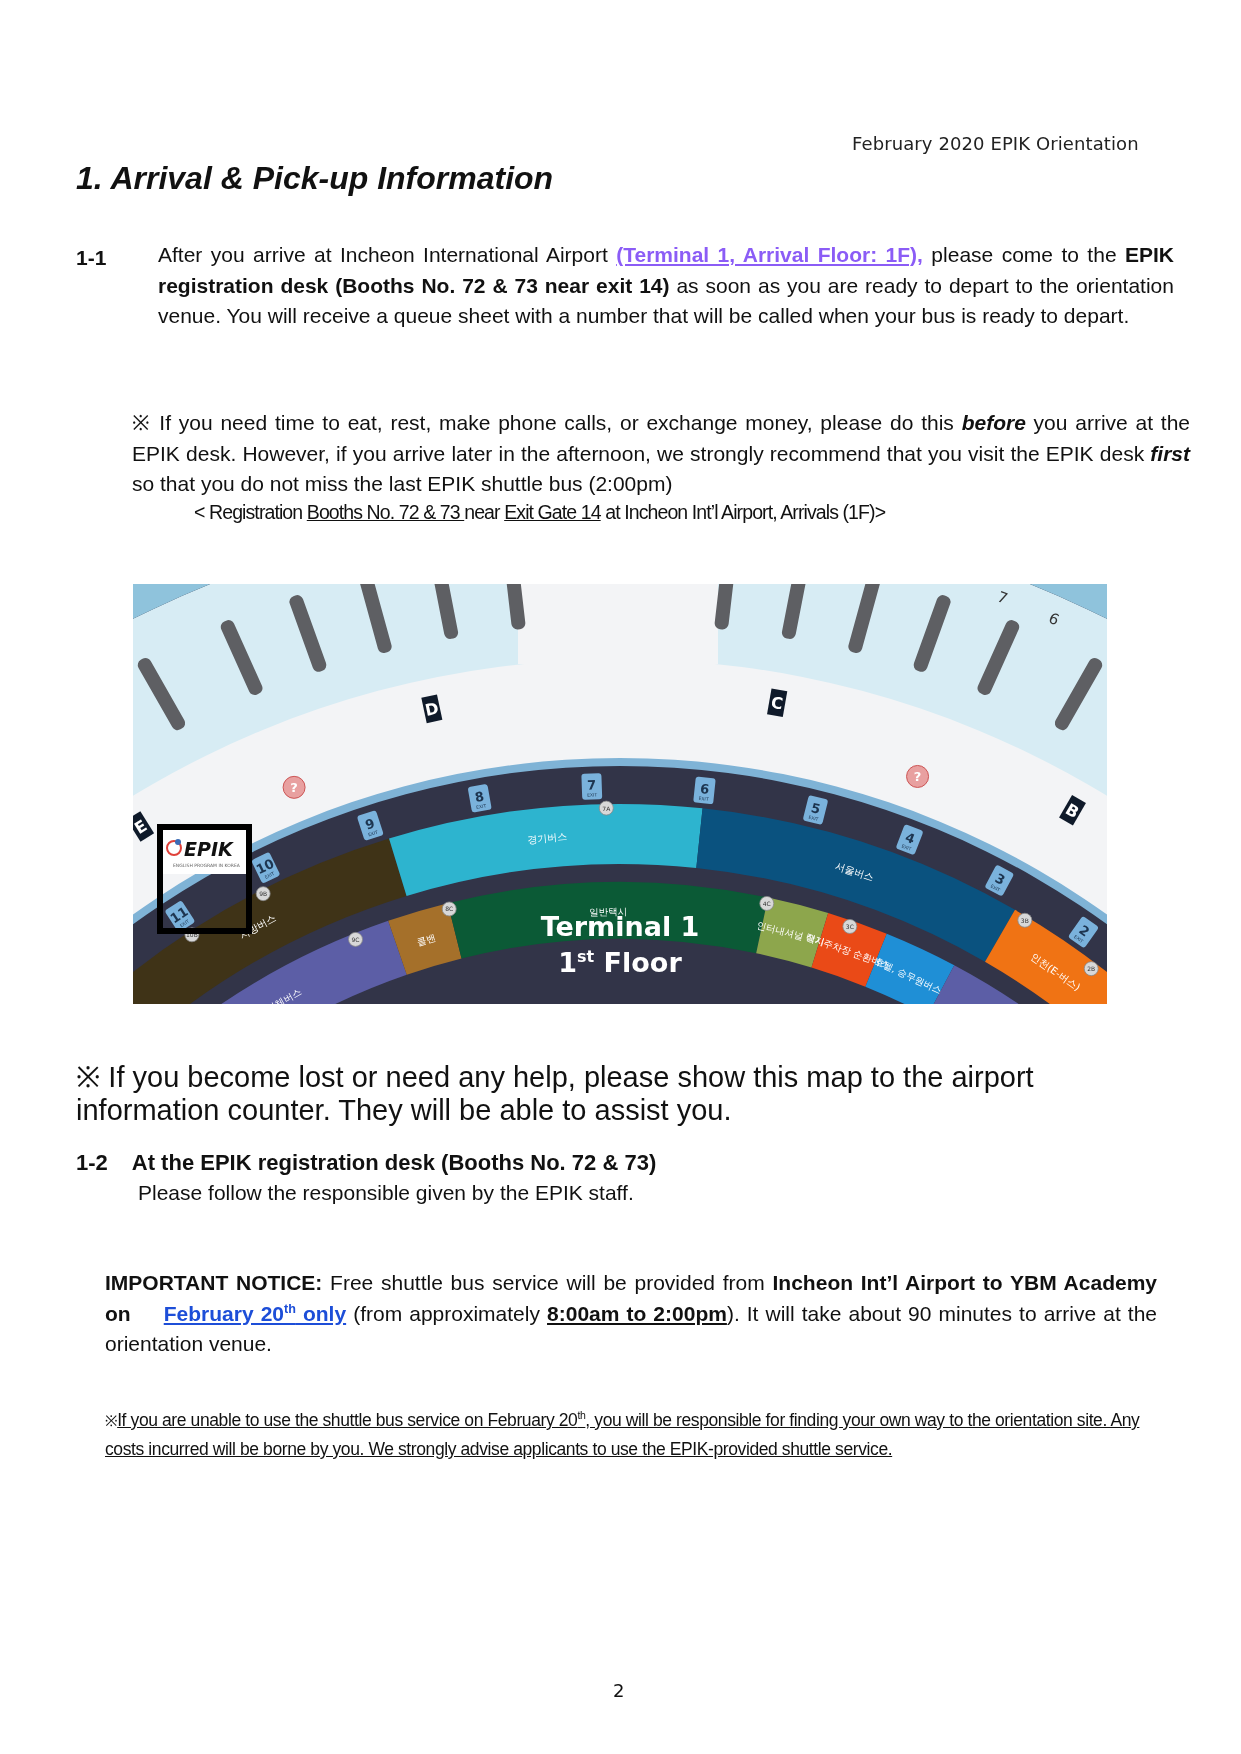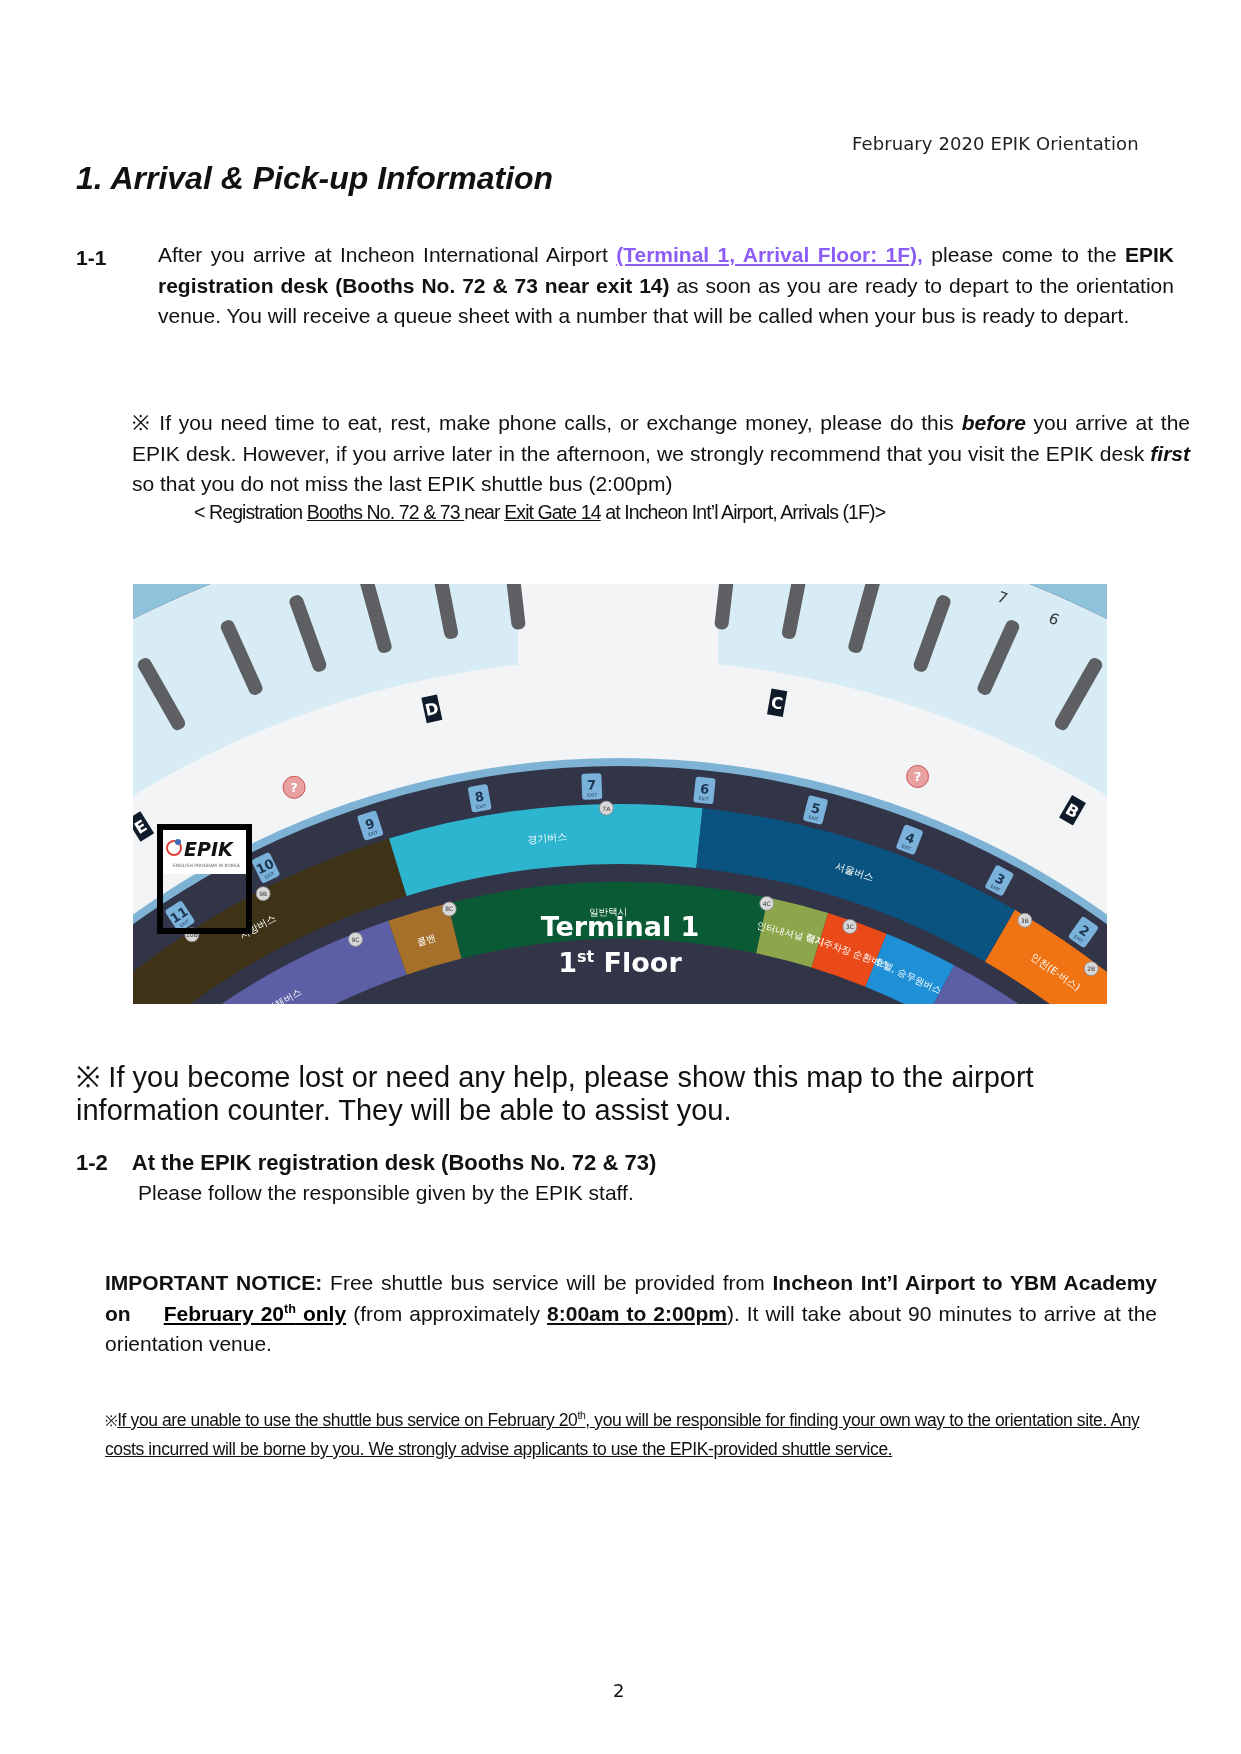--- a/index.html
+++ b/index.html
@@ -13,21 +13,21 @@
   .red-u { color: #8b5cf6; font-weight: bold; text-decoration: underline; }
   .b { font-weight: bold; }
   .bi { font-weight: bold; font-style: italic; }
   .u { text-decoration: underline; }
   .caption { left: 194px; top: 501px; font-size: 19.5px; font-weight: normal; letter-spacing: -0.9px; }
   .map { left: 133px; top: 584px; width: 974px; height: 420px; overflow: hidden; background: #323448; }
   .note2 { left: 76px; top: 1029px; width: 1090px; font-size: 29px; line-height: 33px; margin-top: 32px; }
   .h2 { left: 76px; top: 1150px; font-size: 22px; font-weight: bold; }
   .h2-sub { left: 138px; top: 1181px; font-size: 21px; }
   .notice { left: 105px; top: 1268px; width: 1052px; font-size: 21px; line-height: 30.5px; text-align: justify; }
-  .notice .red { color: #000000; font-weight: bold; text-decoration: underline; margin-left: 26px; }
+  .notice .red { color: #1d4ed8; font-weight: bold; text-decoration: underline; margin-left: 26px; }
   .small { left: 105px; top: 1393px; width: 1050px; font-size: 17.5px; line-height: 29px; letter-spacing: -0.4px; margin-top: 13px; }
   .small span.u { text-decoration: underline; }
   sup { font-size: 0.6em; line-height: 0; vertical-align: super; }
   .pagenum { left: 613px; top: 1680px; font-family: "DejaVu Sans", sans-serif; font-size: 18px; }
   .maplbl { font-family: "DejaVu Sans", sans-serif; }
 </style>
 </head>
 <body>
 
 <div class="abs hdr-right" data-name="running-header">February 2020 EPIK  Orientation</div>

